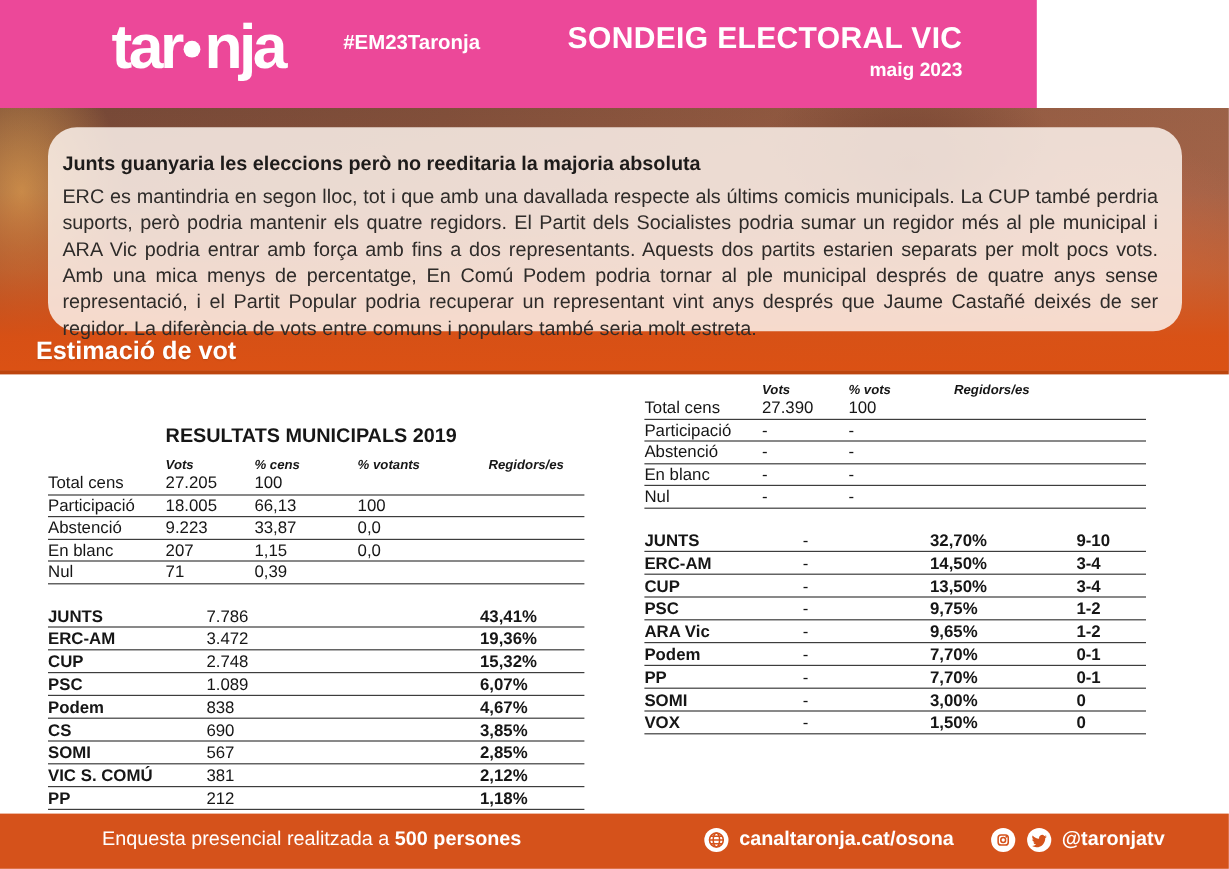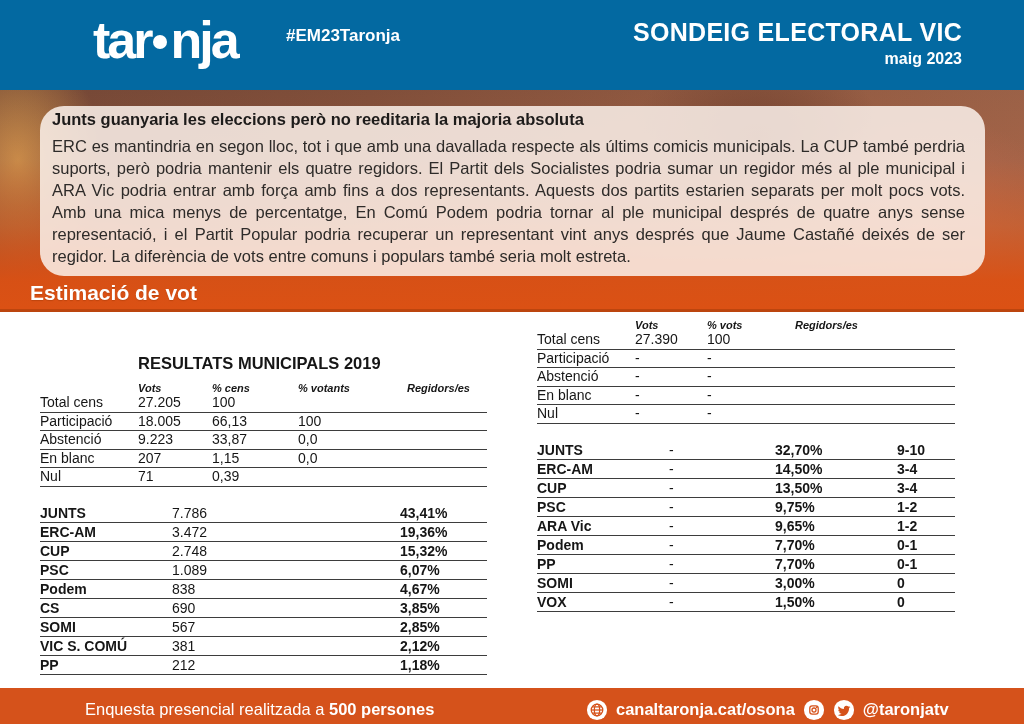--- a/index.html
+++ b/index.html
@@ -1,21 +1,21 @@
 <!DOCTYPE html>
 <html><head>
 <meta charset="utf-8">
 <style>
   html,body{margin:0;padding:0;}
   body{
     width:1024px;height:724px;position:relative;overflow:hidden;
     font-family:"Liberation Sans", sans-serif;background:#fff;
   }
   
-  .header{position:absolute;top:0;left:0;width:1024px;height:90px;background:#0369a1;}
+  .header{position:absolute;top:0;left:0;width:864px;height:90px;background:#ec4899;}
   .logo{position:absolute;left:93px;top:10px;color:#fff;font-size:52px;font-weight:bold;letter-spacing:-3px;white-space:nowrap;}
   .logo .dot{display:inline-block;width:14px;height:14px;border-radius:50%;background:#fff;margin:0 3px;transform:translateY(-9px);}
   .hashtag{position:absolute;left:286px;top:26px;color:#fff;font-size:17px;font-weight:bold;}
   .head-right{position:absolute;right:62px;top:18px;text-align:right;color:#fff;}
   .head-title{font-size:25px;font-weight:bold;letter-spacing:.3px;}
   .head-sub{font-size:16px;font-weight:bold;margin-top:3px;}
   
   .hero{
     position:absolute;top:90px;left:0;width:1024px;height:222px;box-sizing:border-box;
     border-bottom:3px solid #BC450E;
@@ -23,47 +23,47 @@
       linear-gradient(to top, rgba(219,81,20,1) 0%, rgba(219,81,20,.95) 13%, rgba(222,95,35,.55) 38%, rgba(212,110,72,.18) 68%, rgba(190,120,90,.06) 100%),
       radial-gradient(ellipse 120px 170px at 18px 70px,  rgba(203,148,74,.95), rgba(203,148,74,0) 70%),
       radial-gradient(ellipse 160px 130px at 70px 190px, rgba(164,62,34,.85),  rgba(164,62,34,0) 70%),
       radial-gradient(ellipse 260px 120px at 48% 85%,    rgba(163,51,43,.55),  rgba(163,51,43,0) 70%),
       radial-gradient(ellipse 220px 170px at 90% 65%,    rgba(196,108,82,.75), rgba(196,108,82,0) 70%),
       radial-gradient(ellipse 180px 130px at 74% 22%,    rgba(104,60,44,.85),  rgba(104,60,44,0) 70%),
       linear-gradient(100deg, #6F4434 0%, #7C4C38 35%, #8D573F 65%, #9A6147 100%);
   }
   .textbox{
     position:absolute;left:40px;right:39px;top:16px;bottom:33px;box-sizing:border-box;
-    background:rgba(252,242,236,.85);border-radius:24px;padding:4px 20px 10px 12px;
+    background:rgba(252,242,236,.85);border-radius:24px;padding:22px 20px 10px 12px;
   }
   .headline{margin:0 0 6px 0;font-size:16.5px;font-weight:bold;color:#1d1b1a;}
   .bodytext{margin:0;font-size:16.5px;line-height:22px;color:#2e2b29;text-align:justify;}
   .band-title{position:absolute;left:30px;bottom:4px;color:#fff;font-size:21px;font-weight:bold;text-shadow:0 1px 1px rgba(140,50,5,.35);}
   
   .tbl{position:absolute;top:312px;color:#161616;}
   .tbl-left{left:40px;width:447px;}
   .tbl-right{left:537px;width:418px;}
   .t-title{margin-top:17px;height:21px;font-size:16.5px;font-weight:bold;white-space:nowrap;}
   .tbl-left .t-title{padding-left:98px;margin-top:42px;}
   .t-row{display:grid;box-sizing:border-box;}
   .tbl-left .t-row{grid-template-columns:98px 74px 86px 109px 1fr;}
   .tbl-right .t-row{grid-template-columns:98px 72px 88px 1fr;}
   .t-head{height:19px;font-size:11px;font-weight:bold;font-style:italic;align-items:end;}
   .t-row.data{height:18.5px;line-height:17.5px;font-size:14px;border-bottom:1.4px solid #3D3D3D;}
   .t-row.party{height:19px;line-height:18px;gap:34px;}
   .spacer{height:17px;}
   .c{overflow:hidden;white-space:nowrap;}
   .c.b{font-weight:bold;}
   
-  .footer{position:absolute;left:0;bottom:0;width:1024px;height:36px;background:#D5521B;color:#fff;}
+  .footer{position:absolute;left:0;bottom:0;width:1024px;height:46px;background:#D5521B;color:#fff;}
   .f-left{position:absolute;left:85px;top:0;height:43px;display:flex;align-items:center;font-size:16.5px;white-space:pre;}
   .f-left b{font-weight:bold;}
   .f-right{position:absolute;left:586px;top:0;height:43px;display:flex;align-items:center;gap:8px;font-size:16.5px;font-weight:bold;}
   .icn{width:22px;height:22px;display:block;}
-  .f-right .site{margin-right:0;text-align:center;}
+  .f-right .site{margin-right:22px;text-align:center;}
 </style>
 </head>
 <body>
 
 <div class="header">
   <div class="logo"><span>tar</span><span class="dot"></span><span>nja</span></div>
   <div class="hashtag">#EM23Taronja</div>
   <div class="head-right">
     <div class="head-title">SONDEIG ELECTORAL VIC</div>
     <div class="head-sub">maig 2023</div>

